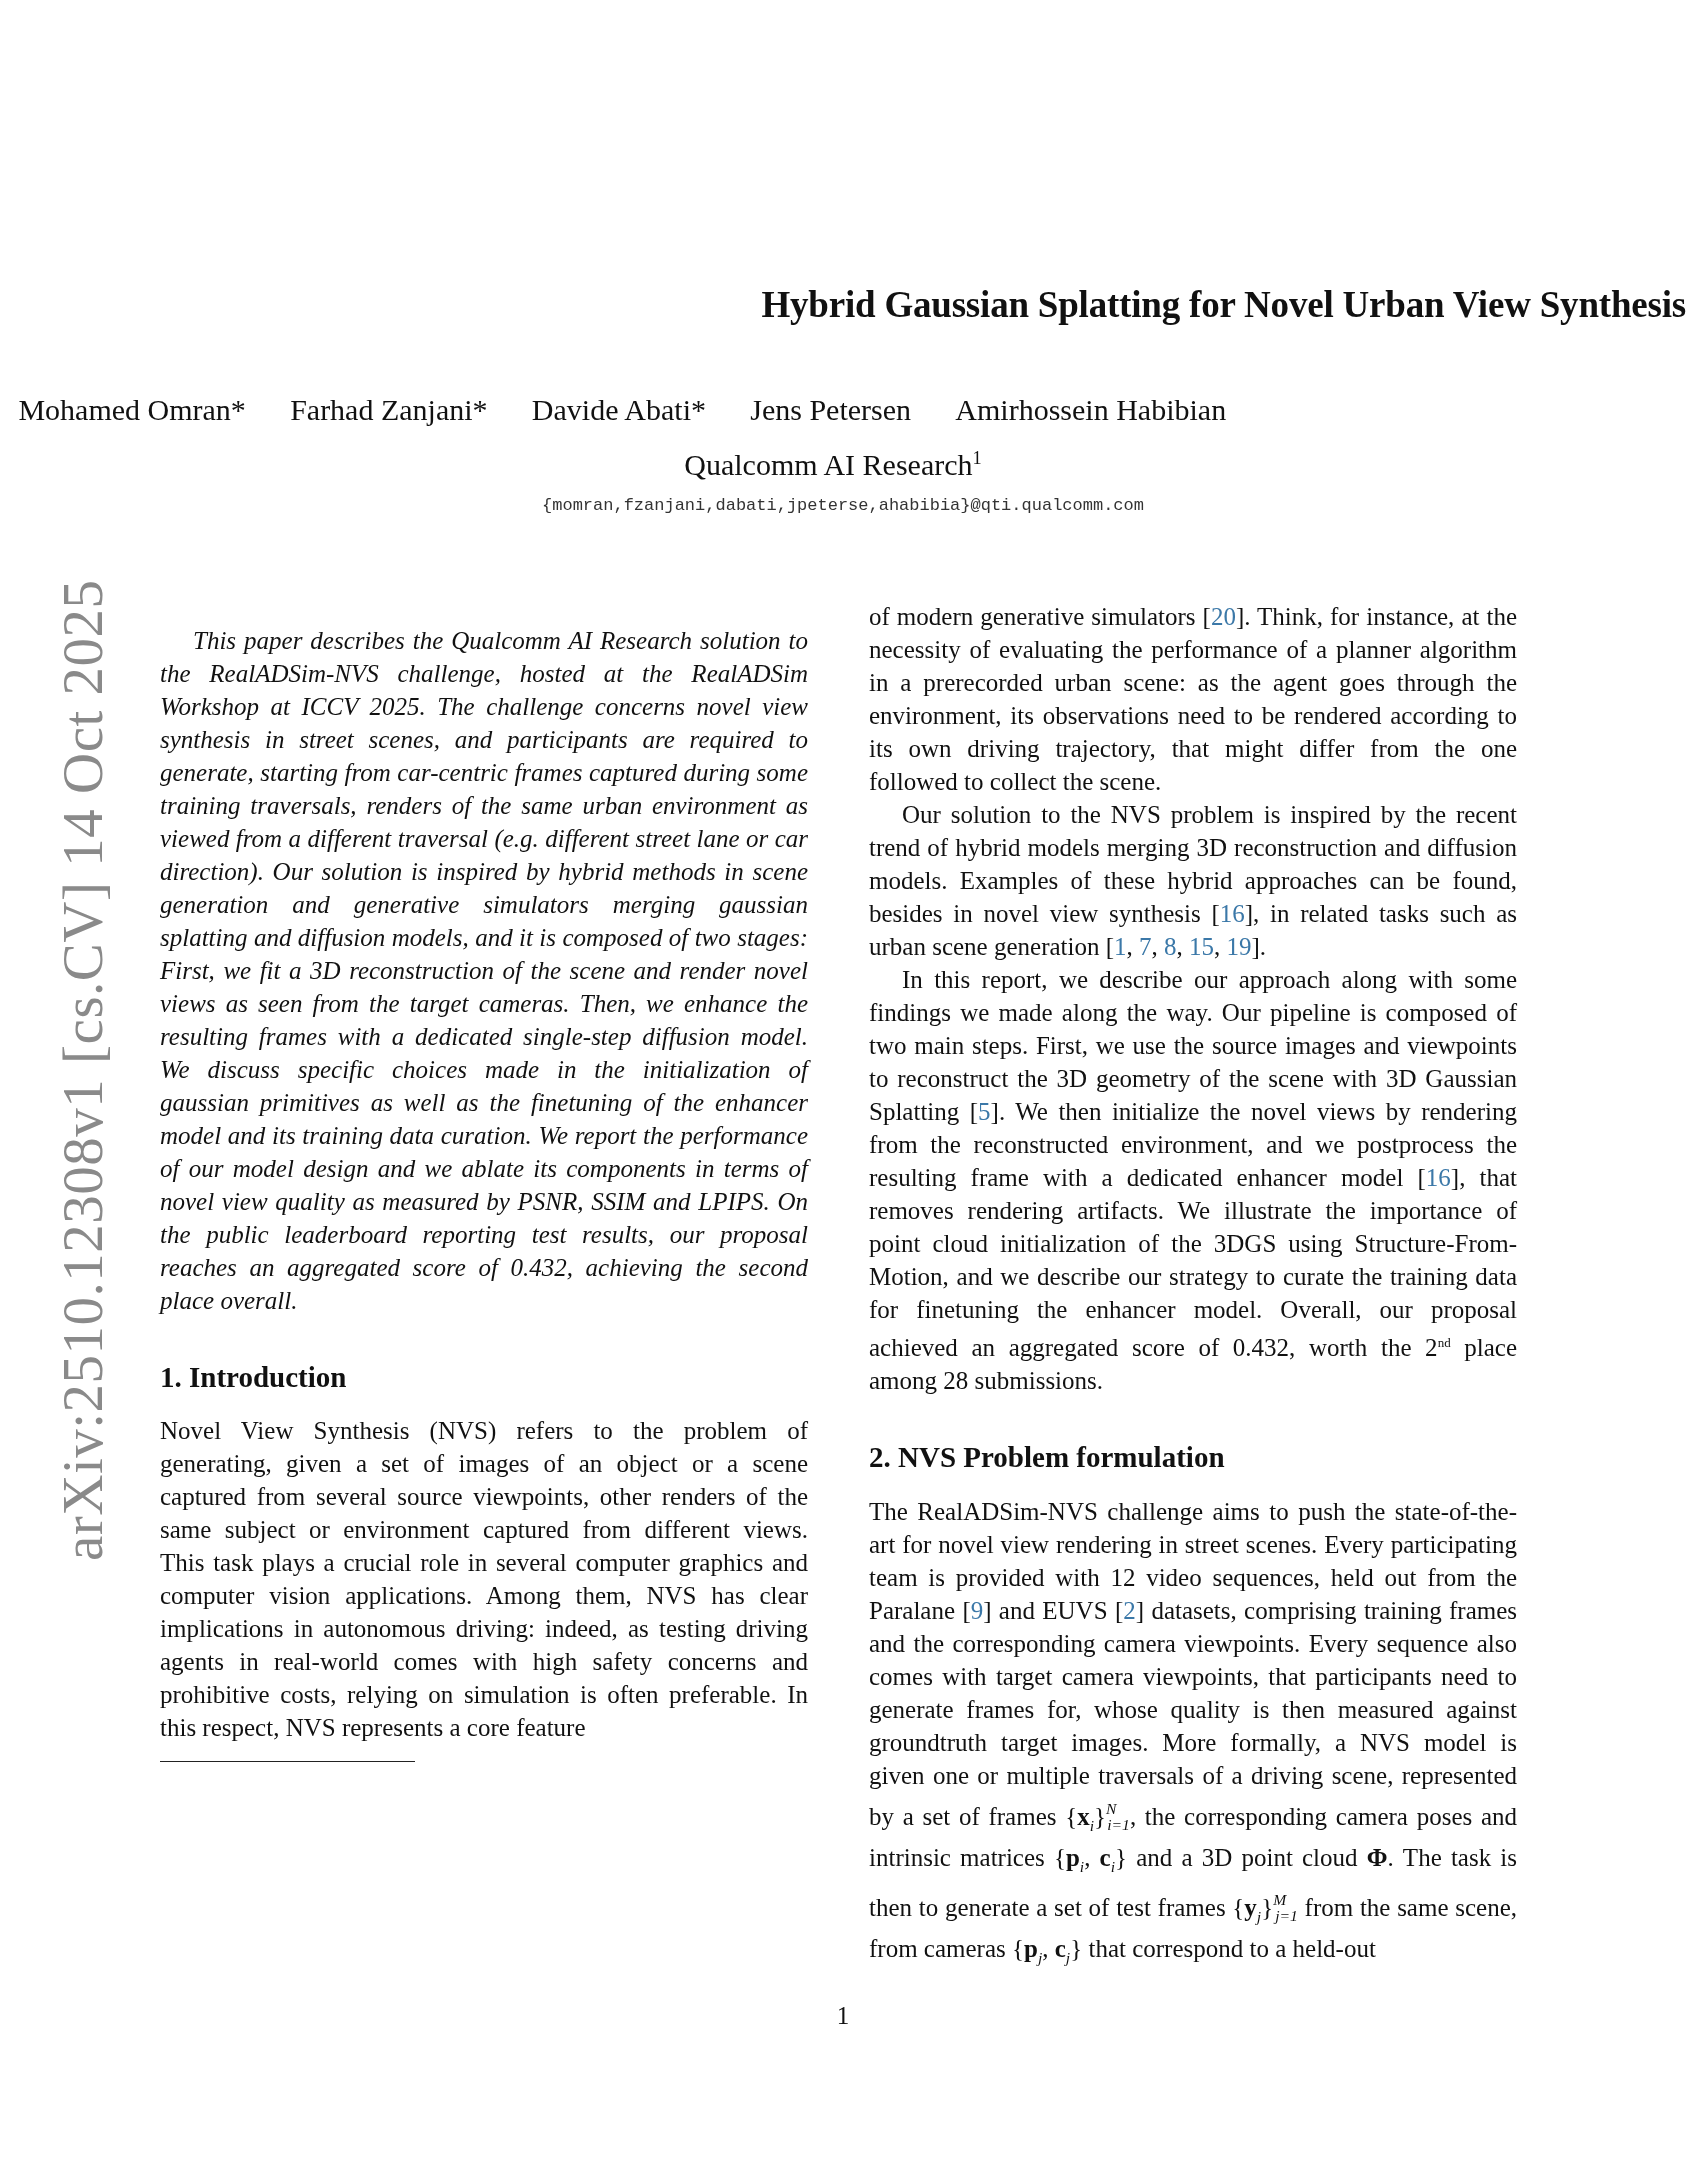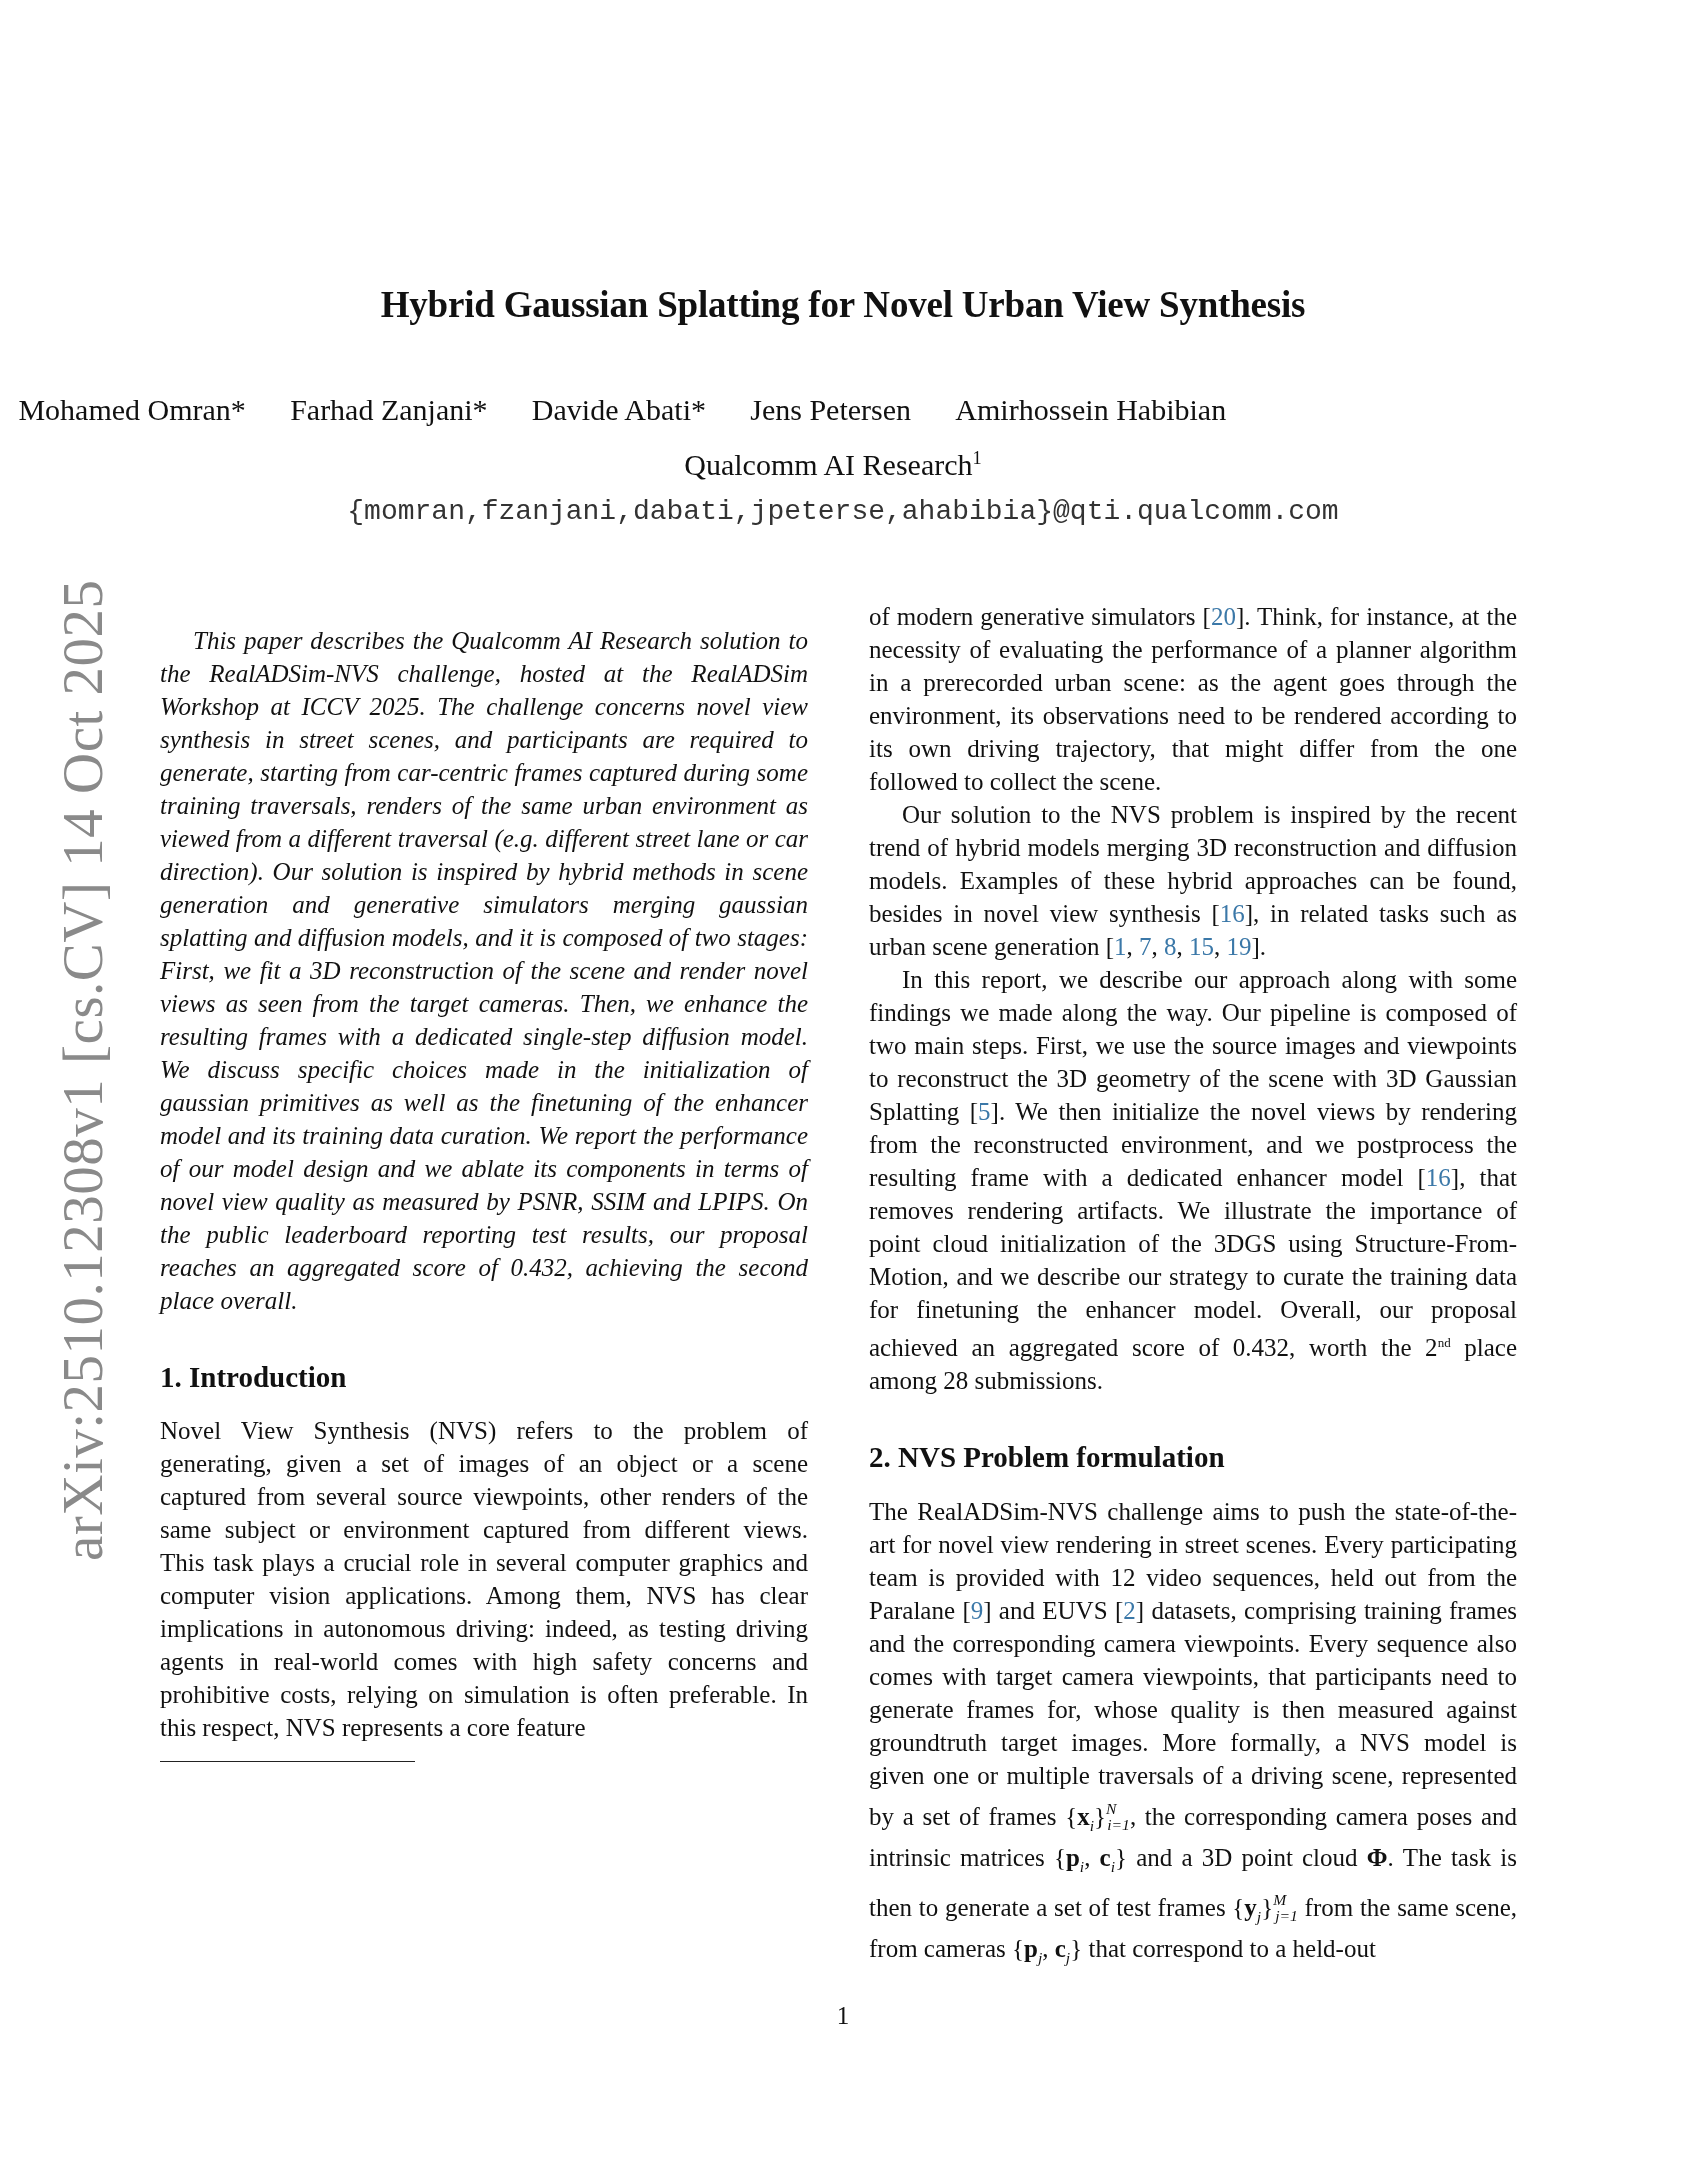--- a/index.html
+++ b/index.html
@@ -1,26 +1,26 @@
 <!DOCTYPE html>
 <html style="font-size:14.7px"><head>
 <meta charset="utf-8">
 <style>
   html, body { margin: 0; padding: 0; background: #ffffff; }
   body { width: 1686px; height: 2182px; position: relative; overflow: hidden;
          font-family: "Liberation Serif", "DejaVu Serif", serif; color: #111; }
-  .title { position: absolute; top: 283px; left: 0; width: 1686px; text-align: center;
+  .title { position: absolute; top: 283px; left: 0; width: 1686px; text-align: right;
            font-size: 37px; font-weight: bold; letter-spacing: -0.2px; }
   .authors { position: absolute; top: 393px; left: 0; width: 1686px; text-align: left;
              font-size: 30px; }
   .authors span { margin: 0 18.4px; }
   .affil { position: absolute; top: 448px; left: 0; width: 1666px; text-align: center; font-size: 30px; }
   .affil sup { font-size: 18.4px; }
   .email { position: absolute; top: 496px; left: 0; width: 1686px; text-align: center;
-           font-family: "Liberation Mono", "DejaVu Sans Mono", monospace; font-size: 28px; color: #333; }
+           font-family: "Liberation Mono", "DejaVu Sans Mono", monospace; font-size: 17px; color: #333; }
   .arxiv { position: absolute; left: 50px; top: 1561px; transform-origin: left top; transform: rotate(-90deg);
            font-size: 57px; color: #8a8a8a; white-space: nowrap; letter-spacing: 0.5px; }
   .col { position: absolute; width: 648px; font-size: 25px; line-height: 33px; text-align: justify; hyphens: manual; }
   .col-left { left: 160px; top: 624px; }
   .col-right { left: 869px; top: 600px; }
   .abstract-h { text-align: center; font-weight: bold; font-size: 29px; margin: 0 0 42px 0; line-height: 37px; }
   .abstract-p { font-style: italic; margin: 0; text-indent: 33px; }
   .sec-h { font-weight: bold; font-size: 29px; line-height: 37px; margin: 0 0 18.4px 0; text-align: left; }
   .p { margin: 0; }
   .p.indent { text-indent: 33px; }

